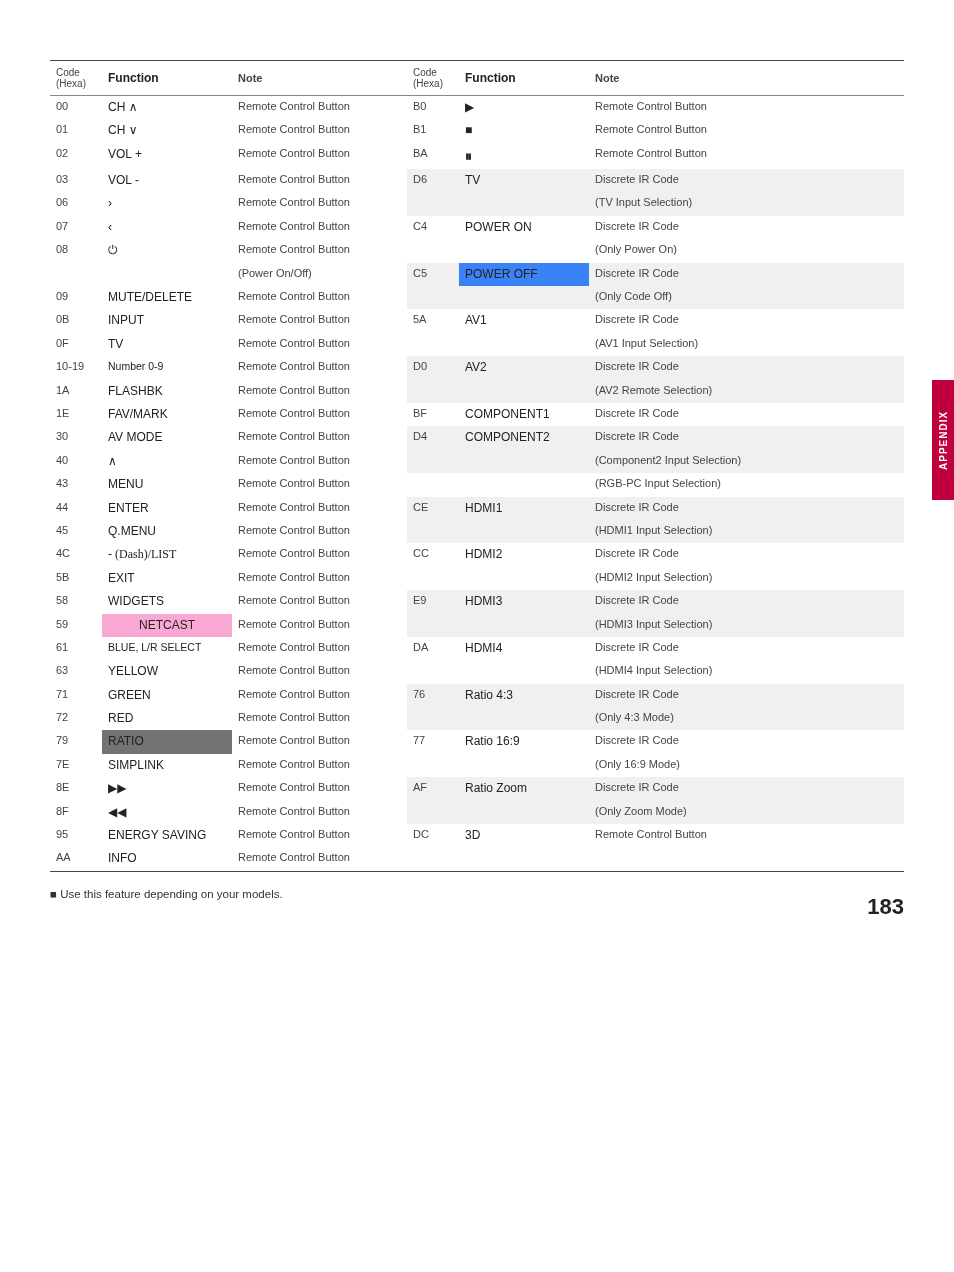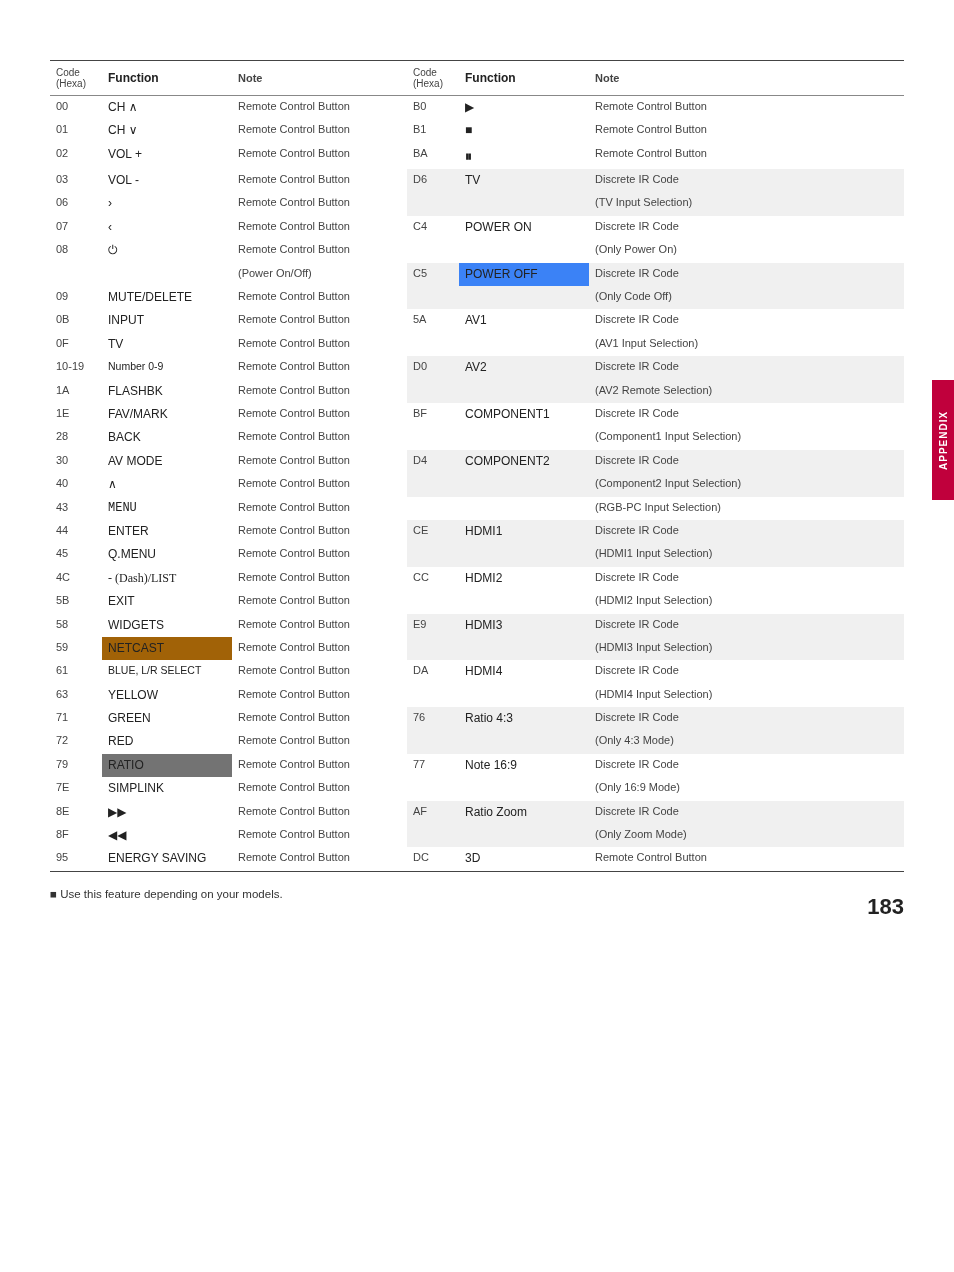--- a/index.html
+++ b/index.html
@@ -213,46 +213,38 @@
   </tr>
         <tr>
     <td class="col-code" style="background:#fff">1E</td>
     <td class="col-func" style="background:#fff;">FAV/MARK</td>
     <td class="col-note" style="background:#fff">Remote Control Button</td>
     <td class="col-code2" style="background:#fff">BF</td>
     <td class="col-func2" style="background:#fff">COMPONENT1</td>
     <td class="col-note2" style="background:#fff">Discrete IR Code</td>
   </tr>
         <tr>
-    <td class="col-code" style="background:#fff">28</td>
-    <td class="col-func" style="background:#fff;">BACK</td>
-    <td class="col-note" style="background:#fff">Remote Control Button</td>
-    <td class="col-code2" style="background:#fff"></td>
-    <td class="col-func2" style="background:#fff"></td>
-    <td class="col-note2" style="background:#fff">(Component1 Input Selection)</td>
-  </tr>
-        <tr>
     <td class="col-code" style="background:#fff">30</td>
     <td class="col-func" style="background:#fff;">AV MODE</td>
     <td class="col-note" style="background:#fff">Remote Control Button</td>
     <td class="col-code2" style="background:#f0f0f0">D4</td>
     <td class="col-func2" style="background:#f0f0f0">COMPONENT2</td>
     <td class="col-note2" style="background:#f0f0f0">Discrete IR Code</td>
   </tr>
         <tr>
     <td class="col-code" style="background:#fff">40</td>
     <td class="col-func" style="background:#fff;">∧</td>
     <td class="col-note" style="background:#fff">Remote Control Button</td>
     <td class="col-code2" style="background:#f0f0f0"></td>
     <td class="col-func2" style="background:#f0f0f0"></td>
     <td class="col-note2" style="background:#f0f0f0">(Component2 Input Selection)</td>
   </tr>
         <tr>
     <td class="col-code" style="background:#fff">43</td>
-    <td class="col-func" style="background:#fff;font-family:Liberation Mono, monospace;">MENU</td>
+    <td class="col-func" style="background:#fff;">MENU</td>
     <td class="col-note" style="background:#fff">Remote Control Button</td>
     <td class="col-code2" style="background:#fff"></td>
     <td class="col-func2" style="background:#fff"></td>
     <td class="col-note2" style="background:#fff">(RGB-PC Input Selection)</td>
   </tr>
         <tr>
     <td class="col-code" style="background:#fff">44</td>
     <td class="col-func" style="background:#fff;">ENTER</td>
     <td class="col-note" style="background:#fff">Remote Control Button</td>
     <td class="col-code2" style="background:#f0f0f0">CE</td>
@@ -286,21 +278,21 @@
         <tr>
     <td class="col-code" style="background:#fff">58</td>
     <td class="col-func" style="background:#fff;">WIDGETS</td>
     <td class="col-note" style="background:#fff">Remote Control Button</td>
     <td class="col-code2" style="background:#f0f0f0">E9</td>
     <td class="col-func2" style="background:#f0f0f0">HDMI3</td>
     <td class="col-note2" style="background:#f0f0f0">Discrete IR Code</td>
   </tr>
         <tr>
     <td class="col-code" style="background:#fff">59</td>
-    <td class="col-func" style="background:#a16207;">NETCAST</td>
+    <td class="col-func" style="background:#f9a8d4;text-align:center;">NETCAST</td>
     <td class="col-note" style="background:#fff">Remote Control Button</td>
     <td class="col-code2" style="background:#f0f0f0"></td>
     <td class="col-func2" style="background:#f0f0f0"></td>
     <td class="col-note2" style="background:#f0f0f0">(HDMI3 Input Selection)</td>
   </tr>
         <tr>
     <td class="col-code" style="background:#fff">61</td>
     <td class="col-func" style="background:#fff;font-size:10.5px;">BLUE, L/R SELECT</td>
     <td class="col-note" style="background:#fff">Remote Control Button</td>
     <td class="col-code2" style="background:#fff">DA</td>
@@ -329,21 +321,21 @@
     <td class="col-note" style="background:#fff">Remote Control Button</td>
     <td class="col-code2" style="background:#f0f0f0"></td>
     <td class="col-func2" style="background:#f0f0f0"></td>
     <td class="col-note2" style="background:#f0f0f0">(Only 4:3 Mode)</td>
   </tr>
         <tr>
     <td class="col-code" style="background:#fff">79</td>
     <td class="col-func" style="background:#737373;">RATIO</td>
     <td class="col-note" style="background:#fff">Remote Control Button</td>
     <td class="col-code2" style="background:#fff">77</td>
-    <td class="col-func2" style="background:#fff">Note 16:9</td>
+    <td class="col-func2" style="background:#fff">Ratio 16:9</td>
     <td class="col-note2" style="background:#fff">Discrete IR Code</td>
   </tr>
         <tr>
     <td class="col-code" style="background:#fff">7E</td>
     <td class="col-func" style="background:#fff;">SIMPLINK</td>
     <td class="col-note" style="background:#fff">Remote Control Button</td>
     <td class="col-code2" style="background:#fff"></td>
     <td class="col-func2" style="background:#fff"></td>
     <td class="col-note2" style="background:#fff">(Only 16:9 Mode)</td>
   </tr>
@@ -363,20 +355,28 @@
     <td class="col-func2" style="background:#f0f0f0"></td>
     <td class="col-note2" style="background:#f0f0f0">(Only Zoom Mode)</td>
   </tr>
         <tr>
     <td class="col-code" style="background:#fff">95</td>
     <td class="col-func" style="background:#fff;">ENERGY SAVING</td>
     <td class="col-note" style="background:#fff">Remote Control Button</td>
     <td class="col-code2" style="background:#fff">DC</td>
     <td class="col-func2" style="background:#fff">3D</td>
     <td class="col-note2" style="background:#fff">Remote Control Button</td>
+  </tr>
+        <tr>
+    <td class="col-code" style="background:#fff">AA</td>
+    <td class="col-func" style="background:#fff;">INFO</td>
+    <td class="col-note" style="background:#fff">Remote Control Button</td>
+    <td class="col-code2" style="background:#fff"></td>
+    <td class="col-func2" style="background:#fff"></td>
+    <td class="col-note2" style="background:#fff"></td>
   </tr>
       </tbody>
     <tfoot>
       <tr>
         <td colspan="6" style="border-top:1.5px solid #444; padding:0;"></td>
       </tr>
     </tfoot>
   </table>
 
   <div class="footnote">Use this feature depending on your models.</div>

